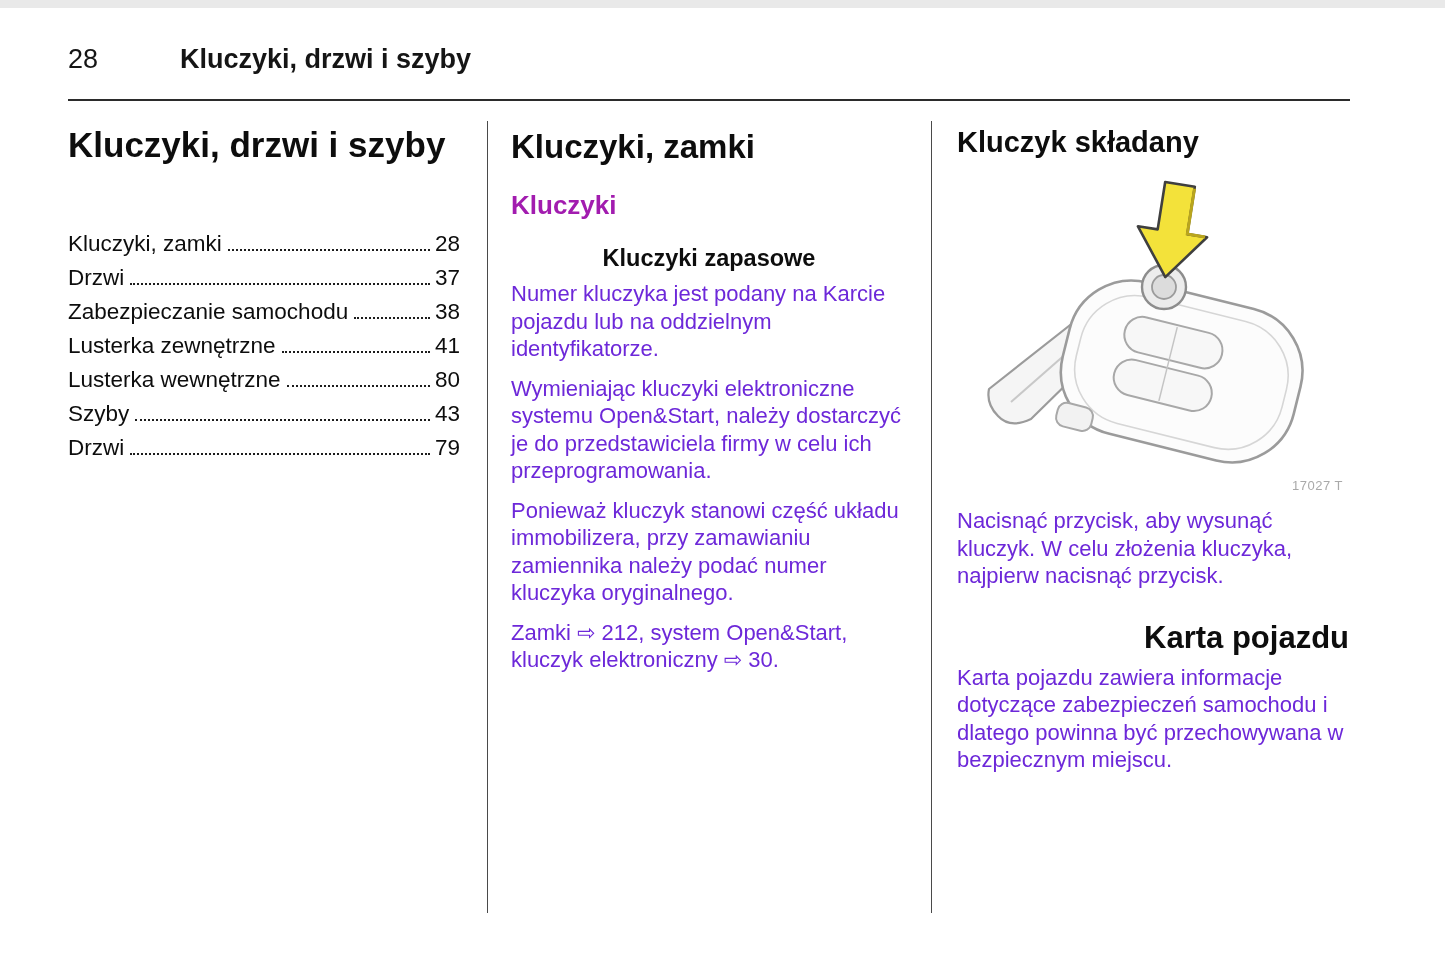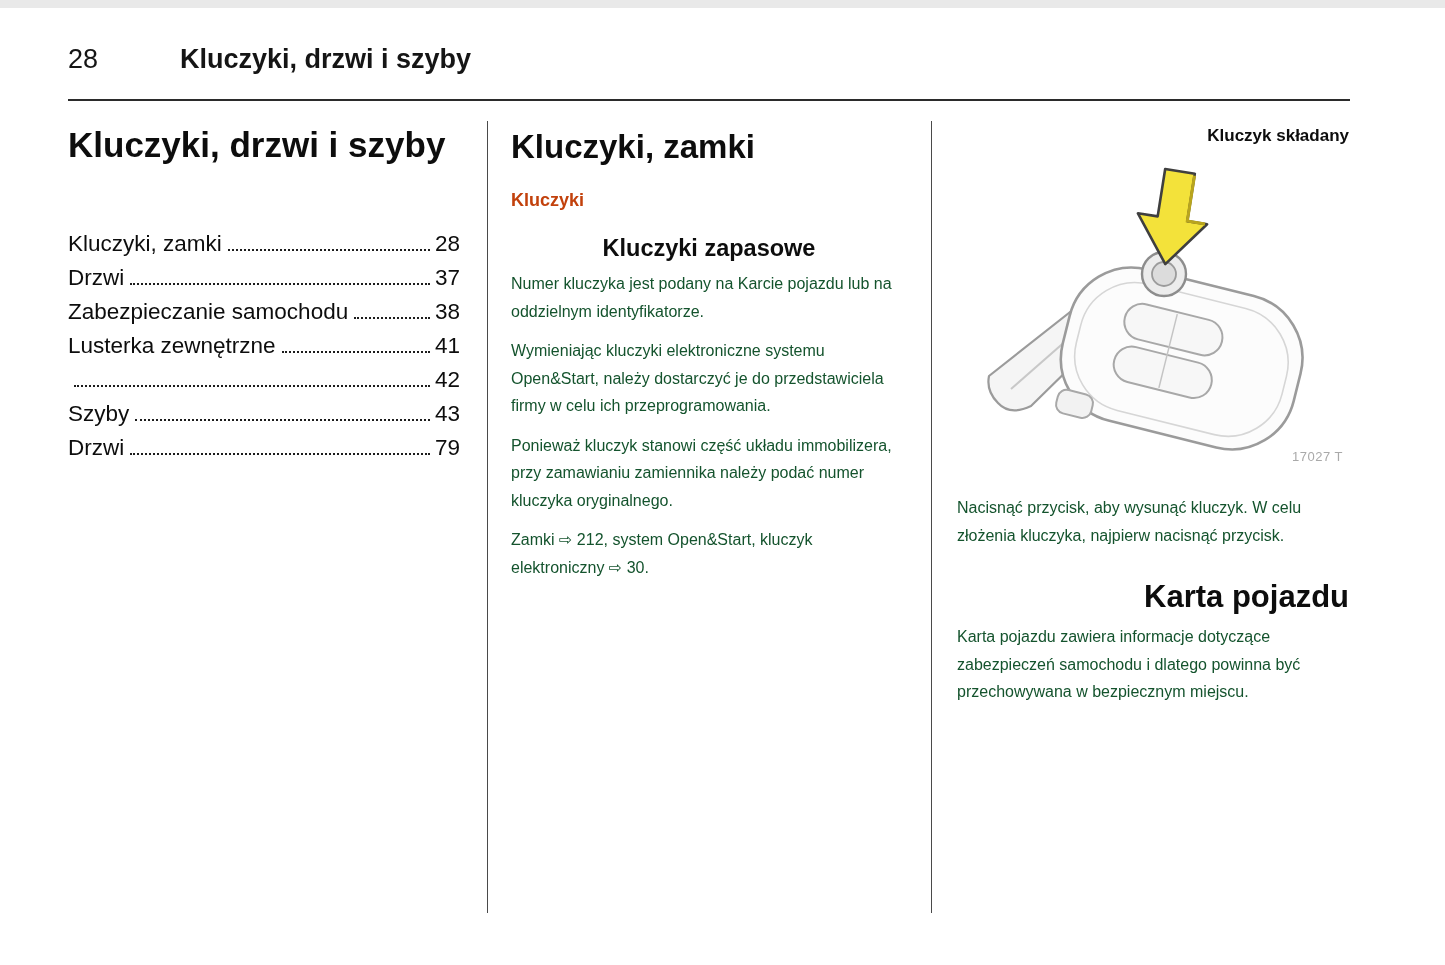--- a/index.html
+++ b/index.html
@@ -51,38 +51,38 @@
   .toc-leader{
     flex:1;
     border-bottom:2.6px dotted #1c1c1c;
     margin:0 5px 6px 6px;
     min-width:12px;
   }
   .toc-page{white-space:nowrap;}
 
   
   .h1{font-size:33px;font-weight:700;margin:8px 0 0 0;color:#0d0d0d;}
-  .h2{font-size:18px;font-weight:700;margin:24px 0 0 0;color:#c2410c;}
+  .h2{font-size:26px;font-weight:700;margin:24px 0 0 0;color:#a21caf;}
   .h3{font-size:23.5px;font-weight:700;margin:24px 0 0 0;color:#0d0d0d;text-align:center;}
   .body-text{
-    font-size:16px;line-height:27.5px;color:#14532d;
+    font-size:22px;line-height:27.5px;color:#6d28d9;
     margin:8px 0 0 0;
   }
   .body-text + .body-text{margin-top:12px;}
 
   
-  .h3-right{font-size:17px;font-weight:700;margin:6px 0 0 0;color:#0d0d0d;text-align:right;}
+  .h3-right{font-size:29px;font-weight:700;margin:6px 0 0 0;color:#0d0d0d;}
   .figure{
     position:relative;
     width:392px;height:330px;
     margin-top:10px;
   }
   .figure svg{display:block;width:100%;height:100%;}
   .fig-caption{
-    position:absolute;right:6px;bottom:22px;
+    position:absolute;right:6px;bottom:6px;
     font-size:13px;color:#a9a9a9;letter-spacing:.5px;
   }
   .h1-right{font-size:31px;font-weight:700;margin:30px 0 0 0;color:#0d0d0d;text-align:right;}
 </style>
 </head>
 <body>
 
 <div class="page">
 
   <div class="page-number">28</div>
@@ -109,22 +109,23 @@
         <span class="toc-label">Zabezpieczanie samochodu</span>
         <span class="toc-leader"></span>
         <span class="toc-page">38</span>
       </div>
       <div class="toc-row">
         <span class="toc-label">Lusterka zewnętrzne</span>
         <span class="toc-leader"></span>
         <span class="toc-page">41</span>
       </div>
       <div class="toc-row">
+        <span class="toc-label">Lusterka wewnętrzne</span>
         <span class="toc-leader"></span>
-        <span class="toc-page">42</span>
+        <span class="toc-page">80</span>
       </div>
       <div class="toc-row">
         <span class="toc-label">Szyby</span>
         <span class="toc-leader"></span>
         <span class="toc-page">43</span>
       </div>
       <div class="toc-row">
         <span class="toc-label">Drzwi</span>
         <span class="toc-leader"></span>
         <span class="toc-page">79</span>

